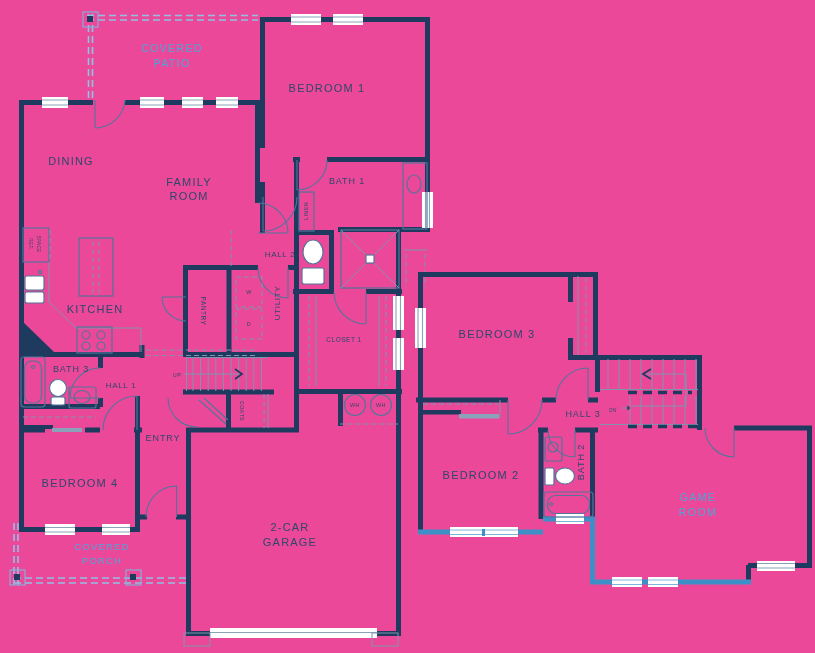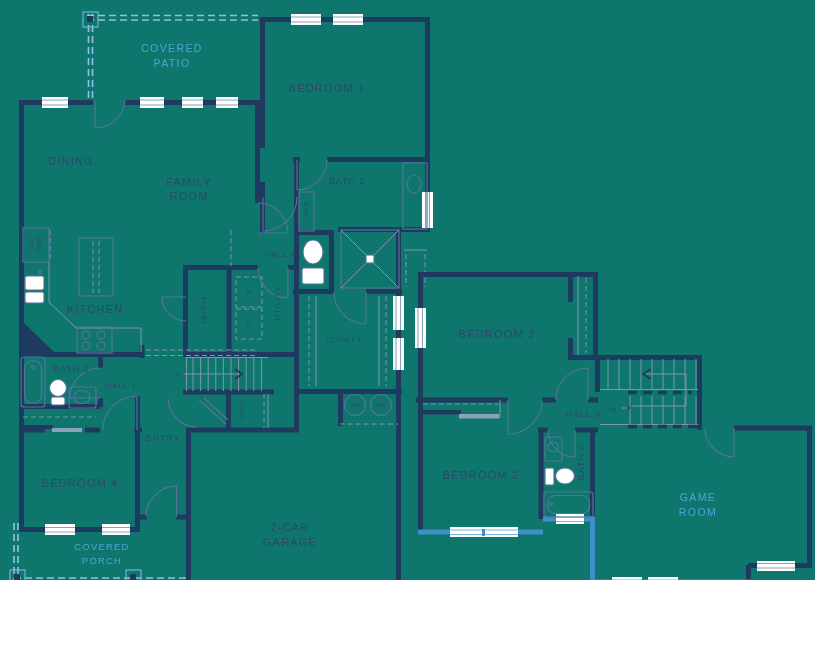--- a/index.html
+++ b/index.html
@@ -1,16 +1,16 @@
 <!DOCTYPE html>
 <html><head>
 <meta charset="utf-8">
 <style>
   html,body{margin:0;padding:0;background:#ffffff;}
-  .stage{position:relative;width:815px;height:580px;background:#0f766e;overflow:hidden;}
+  .stage{position:relative;width:815px;height:653px;background:#ec4899;overflow:hidden;}
   svg{position:absolute;left:0;top:0;}
   svg text{font-family:"Liberation Sans",sans-serif;}
   .wall{stroke:#1e3a5f;stroke-width:5;fill:none;}
   .wallb{stroke:#3d8fc7;stroke-width:5;fill:none;}
   .thin{stroke:#7e95ad;stroke-width:1;fill:none;}
   .fix{stroke:#54749a;stroke-width:1.2;fill:#ffffff;}
   .fixn{stroke:#54749a;stroke-width:1.2;fill:none;}
   .arc{stroke:#54749a;stroke-width:1.1;fill:none;}
   .dashN{stroke:#7e95ad;stroke-width:1;fill:none;stroke-dasharray:5 3;}
   .dashB{stroke:#8fc1e4;stroke-width:1.6;fill:none;stroke-dasharray:7 4;}

